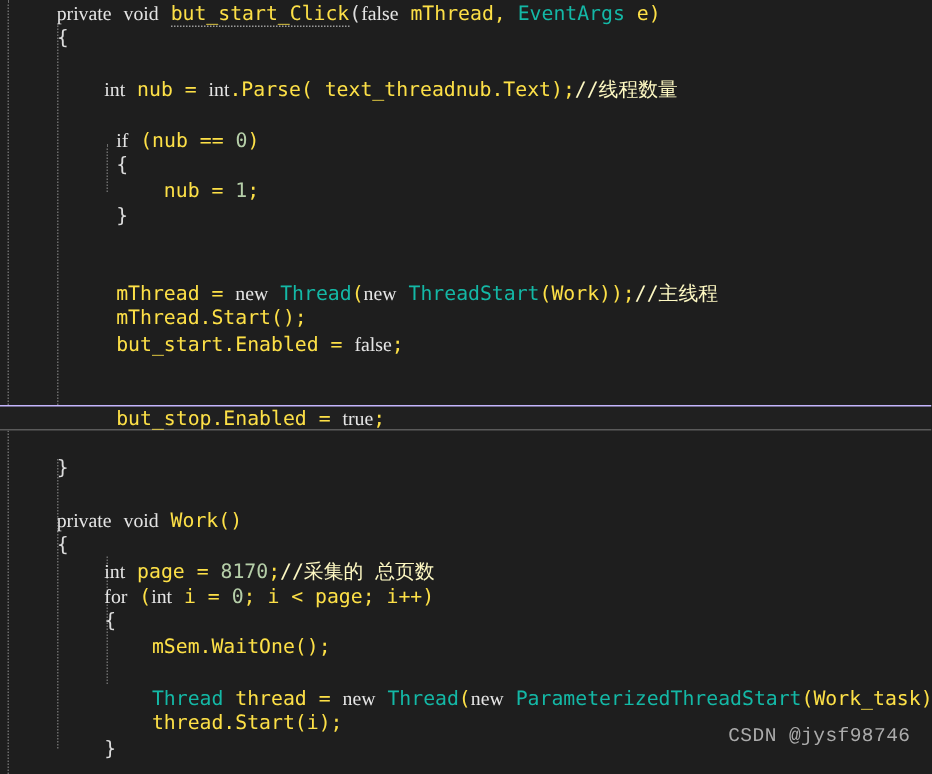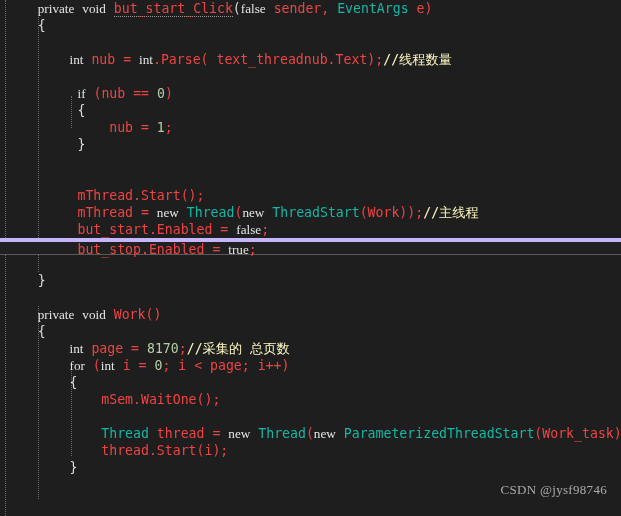--- a/index.html
+++ b/index.html
@@ -45,72 +45,73 @@
     line-height: 17px;
     font-size: 13.2px;
     white-space: pre;
     color: #dcdcdc;
     padding-left: 6px;
     box-sizing: border-box;
   }
 
   .line.current {
     background: #202020;
-    border-top: 4px solid #c4b5fd;
+    border-top: 1px solid #c4b5fd;
     border-bottom: 1px solid #5a5a5a;
     height: 17px;
     line-height: 15px;
+    margin-top: 32px;
   }
 
   
   .kw   { color: #e5e5e5; font-family: Liberation Serif, serif; }
   .typ  { color: #14b8a6; }
   .cmt  { color: #fef9c3; }
   .num  { color: #b5cea8; }
-  .pln  { color: #ef4444; }
+  .pln  { color: #fde047; }
   .brc  { color: #dcdcdc; }
   .punc { color: #dcdcdc; }
   .rename { border-bottom: 1px dotted #9a9a9a; }
 
   #watermark {
     position: absolute;
     right: 14px;
     bottom: 18px;
     color: #b8b8b8;
-    font-family: Liberation Serif, serif;
+    font-family: Liberation Mono, monospace;
     font-size: 13px;
     letter-spacing: 0.3px;
     opacity: 0.92;
   }
 </style>
 </head>
 <body>
 
 <div id="editor">
   <div id="guides">
       <div class="guide" style="left: 5px; top: 0px; height: 516px;"></div>
       <div class="guide" style="left: 38px; top: 17px; height: 255px;"></div>
       <div class="guide" style="left: 38px; top: 306px; height: 193px;"></div>
       <div class="guide" style="left: 71px; top: 96px; height: 32px;"></div>
       <div class="guide" style="left: 71px; top: 371px; height: 85px;"></div>
     </div>
   <div id="code">
-      <div class="line"><span class="pln">    </span><span class="kw">private</span><span class="pln"> </span><span class="kw">void</span><span class="pln"> </span><span class="pln rename">but_start_Click</span><span class="punc">(</span><span class="kw">false</span><span class="pln"> sender, </span><span class="typ">EventArgs</span><span class="pln"> e)</span></div>
+      <div class="line"><span class="pln">    </span><span class="kw">private</span><span class="pln"> </span><span class="kw">void</span><span class="pln"> </span><span class="pln rename">but_start_Click</span><span class="punc">(</span><span class="kw">false</span><span class="pln"> mThread, </span><span class="typ">EventArgs</span><span class="pln"> e)</span></div>
       <div class="line"><span class="brc">    {</span></div>
       <div class="line">&nbsp;</div>
       <div class="line"><span class="pln">        </span><span class="kw">int</span><span class="pln"> nub = </span><span class="kw">int</span><span class="pln">.Parse( text_threadnub.Text);</span><span class="cmt">//线程数量</span></div>
       <div class="line">&nbsp;</div>
       <div class="line"><span class="pln">         </span><span class="kw">if</span><span class="pln"> (nub == </span><span class="num">0</span><span class="pln">)</span></div>
       <div class="line"><span class="brc">         {</span></div>
       <div class="line"><span class="pln">             nub = </span><span class="num">1</span><span class="pln">;</span></div>
       <div class="line"><span class="brc">         }</span></div>
       <div class="line">&nbsp;</div>
       <div class="line">&nbsp;</div>
+      <div class="line"><span class="pln">         mThread = </span><span class="kw">new</span><span class="pln"> </span><span class="typ">Thread</span><span class="pln">(</span><span class="kw">new</span><span class="pln"> </span><span class="typ">ThreadStart</span><span class="pln">(Work));</span><span class="cmt">//主线程</span></div>
       <div class="line"><span class="pln">         mThread.Start();</span></div>
-      <div class="line"><span class="pln">         mThread = </span><span class="kw">new</span><span class="pln"> </span><span class="typ">Thread</span><span class="pln">(</span><span class="kw">new</span><span class="pln"> </span><span class="typ">ThreadStart</span><span class="pln">(Work));</span><span class="cmt">//主线程</span></div>
       <div class="line"><span class="pln">         but_start.Enabled = </span><span class="kw">false</span><span class="pln">;</span></div>
       <div class="line current"><span class="pln">         but_stop.Enabled = </span><span class="kw">true</span><span class="pln">;</span></div>
       <div class="line">&nbsp;</div>
       <div class="line"><span class="brc">    }</span></div>
       <div class="line">&nbsp;</div>
       <div class="line"><span class="pln">    </span><span class="kw">private</span><span class="pln"> </span><span class="kw">void</span><span class="pln"> Work()</span></div>
       <div class="line"><span class="brc">    {</span></div>
       <div class="line"><span class="pln">        </span><span class="kw">int</span><span class="pln"> page = </span><span class="num">8170</span><span class="pln">;</span><span class="cmt">//采集的 总页数</span></div>
       <div class="line"><span class="pln">        </span><span class="kw">for</span><span class="pln"> (</span><span class="kw">int</span><span class="pln"> i = </span><span class="num">0</span><span class="pln">; i &lt; page; i++)</span></div>
       <div class="line"><span class="brc">        {</span></div>

